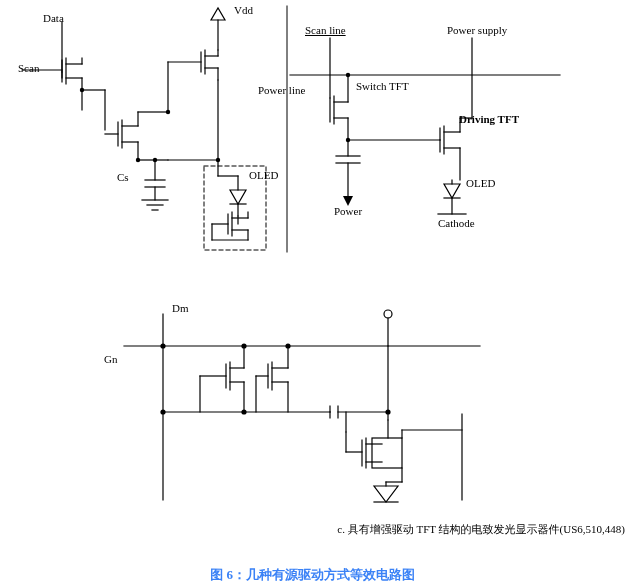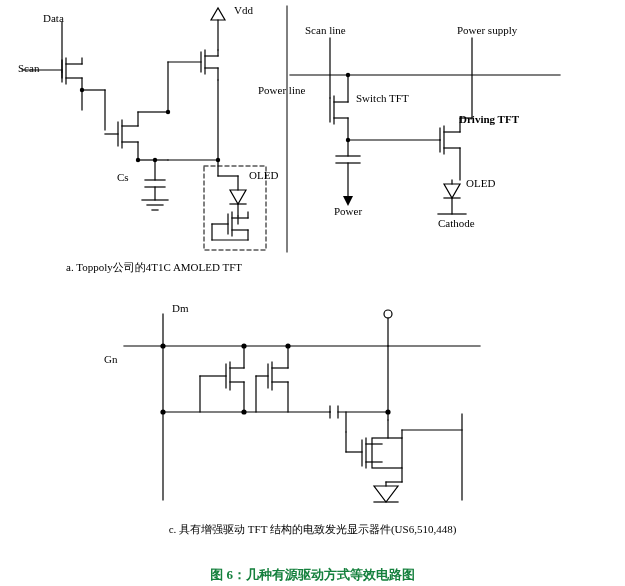--- a/index.html
+++ b/index.html
@@ -25,26 +25,26 @@
     font-family:"Liberation Serif", serif;
   }
   .cap .red{color:#cc0000;text-decoration:underline;}
   .cap .blk{color:#000;}
   .title{
     position:absolute;
     left:0;width:625px;
     text-align:center;
     font-size:13px;
     font-weight:bold;
-    color:#15803d;
+    color:#3b82f6;
     font-family:"Liberation Serif", serif;
   }
   .cap-c{
     position:absolute;
-    width:625px;left:0;text-align:center;
+    width:625px;left:0;text-align:right;
     font-size:11px;
     font-family:"Liberation Serif", serif;
   }
   svg{position:absolute;left:0;top:0;}
 </style>
 </head>
 <body>
 
 <div class="stage">
 
@@ -230,35 +230,32 @@
       <circle cx="163" cy="346" r="2.6" fill="#000" stroke="none"></circle>
     </g>
   </svg>
 
   <span class="lbl" style="left:43px;top:12px;">Data</span>
   <span class="lbl" style="left:234px;top:4px;">Vdd</span>
   <span class="lbl" style="left:18px;top:62px;">Scan</span>
   <span class="lbl" style="left:117px;top:171px;">Cs</span>
   <span class="lbl" style="left:249px;top:169px;">OLED</span>
 
-  <span class="lbl" style="left:305px;top:24px;">Scan line</span>
-  <span class="lbl" style="left:447px;top:24px;margin-left:10px;">Power supply</span>
+  <span class="lbl" style="left:305px;top:24px;text-decoration:underline;">Scan line</span>
+  <span class="lbl" style="left:447px;top:24px;">Power supply</span>
   <span class="lbl" style="left:258px;top:84px;">Power line</span>
-  <span class="lbl" style="left:356px;top:92px;text-align:right;">Switch TFT</span>
+  <span class="lbl" style="left:356px;top:80px;text-align:right;">Switch TFT</span>
   <span class="lbl" style="left:459px;top:113px;font-weight:bold;">Driving TFT</span>
   <span class="lbl" style="left:466px;top:177px;">OLED</span>
   <span class="lbl" style="left:334px;top:205px;">Power</span>
   <span class="lbl" style="left:438px;top:217px;">Cathode</span>
 
   <span class="lbl" style="left:172px;top:302px;">Dm</span>
   <span class="lbl" style="left:104px;top:353px;">Gn</span>
 
-  <div class="cap" style="left:66px;top:260px;">
-    <span class="blk">a. Toppoly公司的4T1C AMOLED TFT</span>
-  </div>
 
 
   <div class="cap-c" style="top:522px;">
     <span class="blk">c. </span><span class="red">具有增强驱动 TFT 结构的电致发光显示器件</span><span class="blk">(US6,510,448)</span>
   </div>
 
   <div class="title" style="top:566px;">图 6：几种有源驱动方式等效电路图</div>
 
 </div>
 

